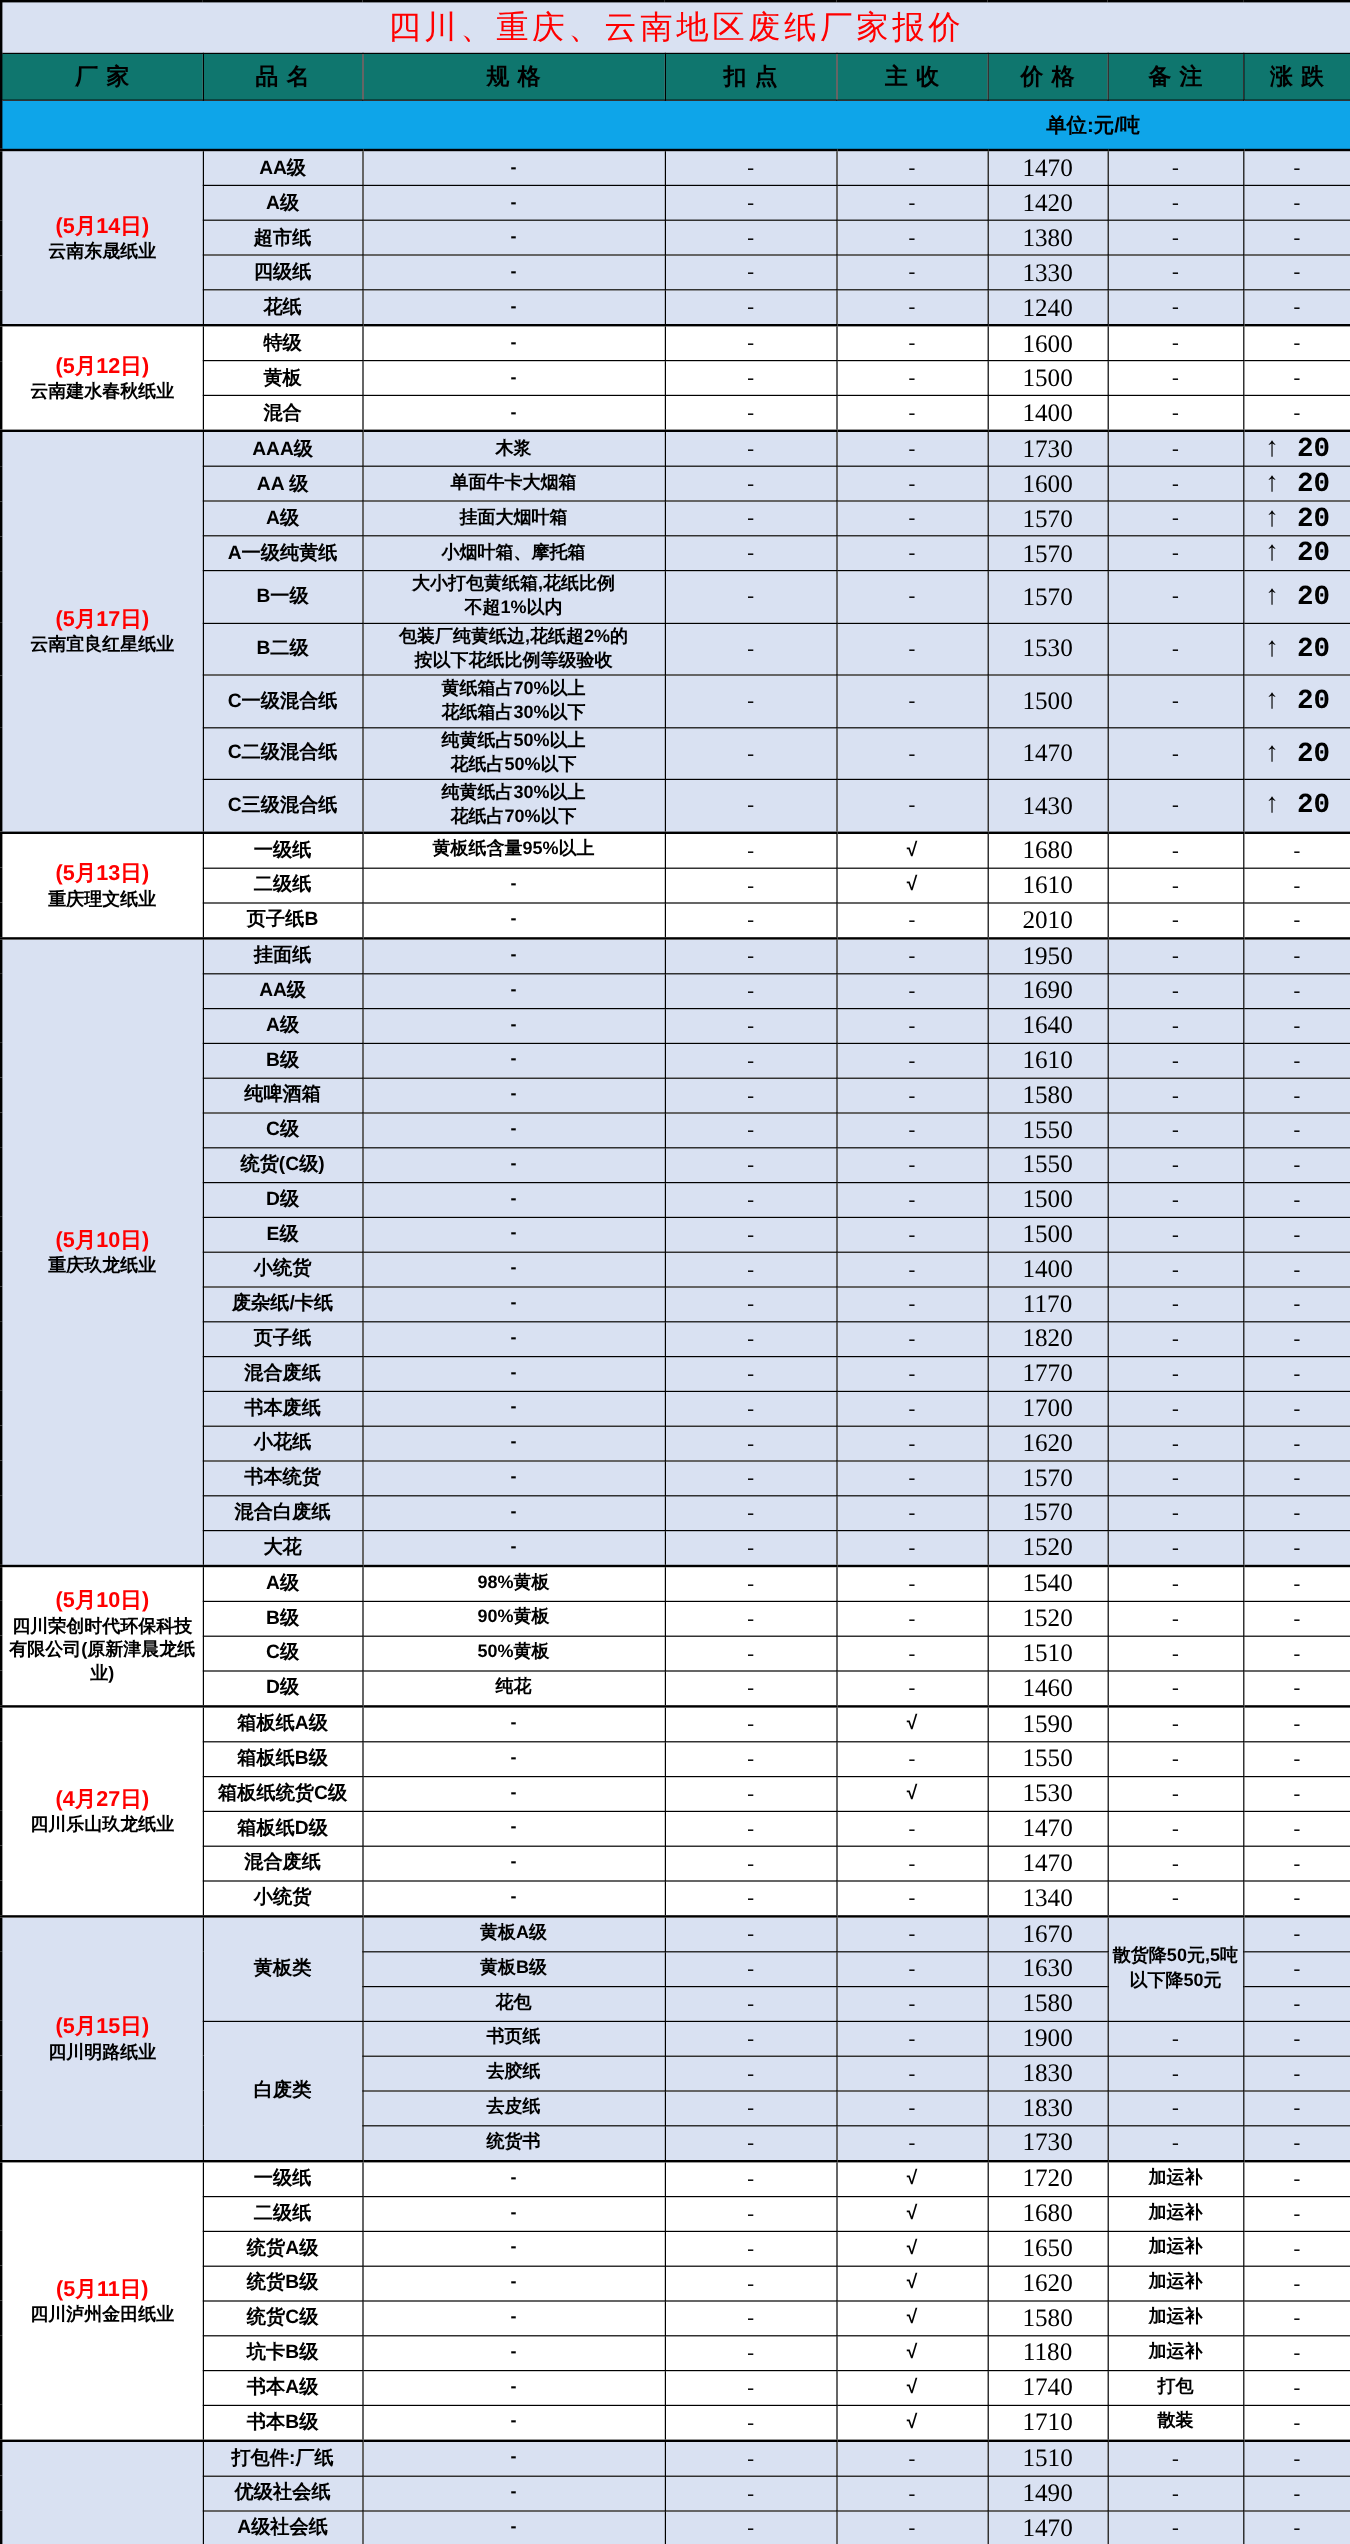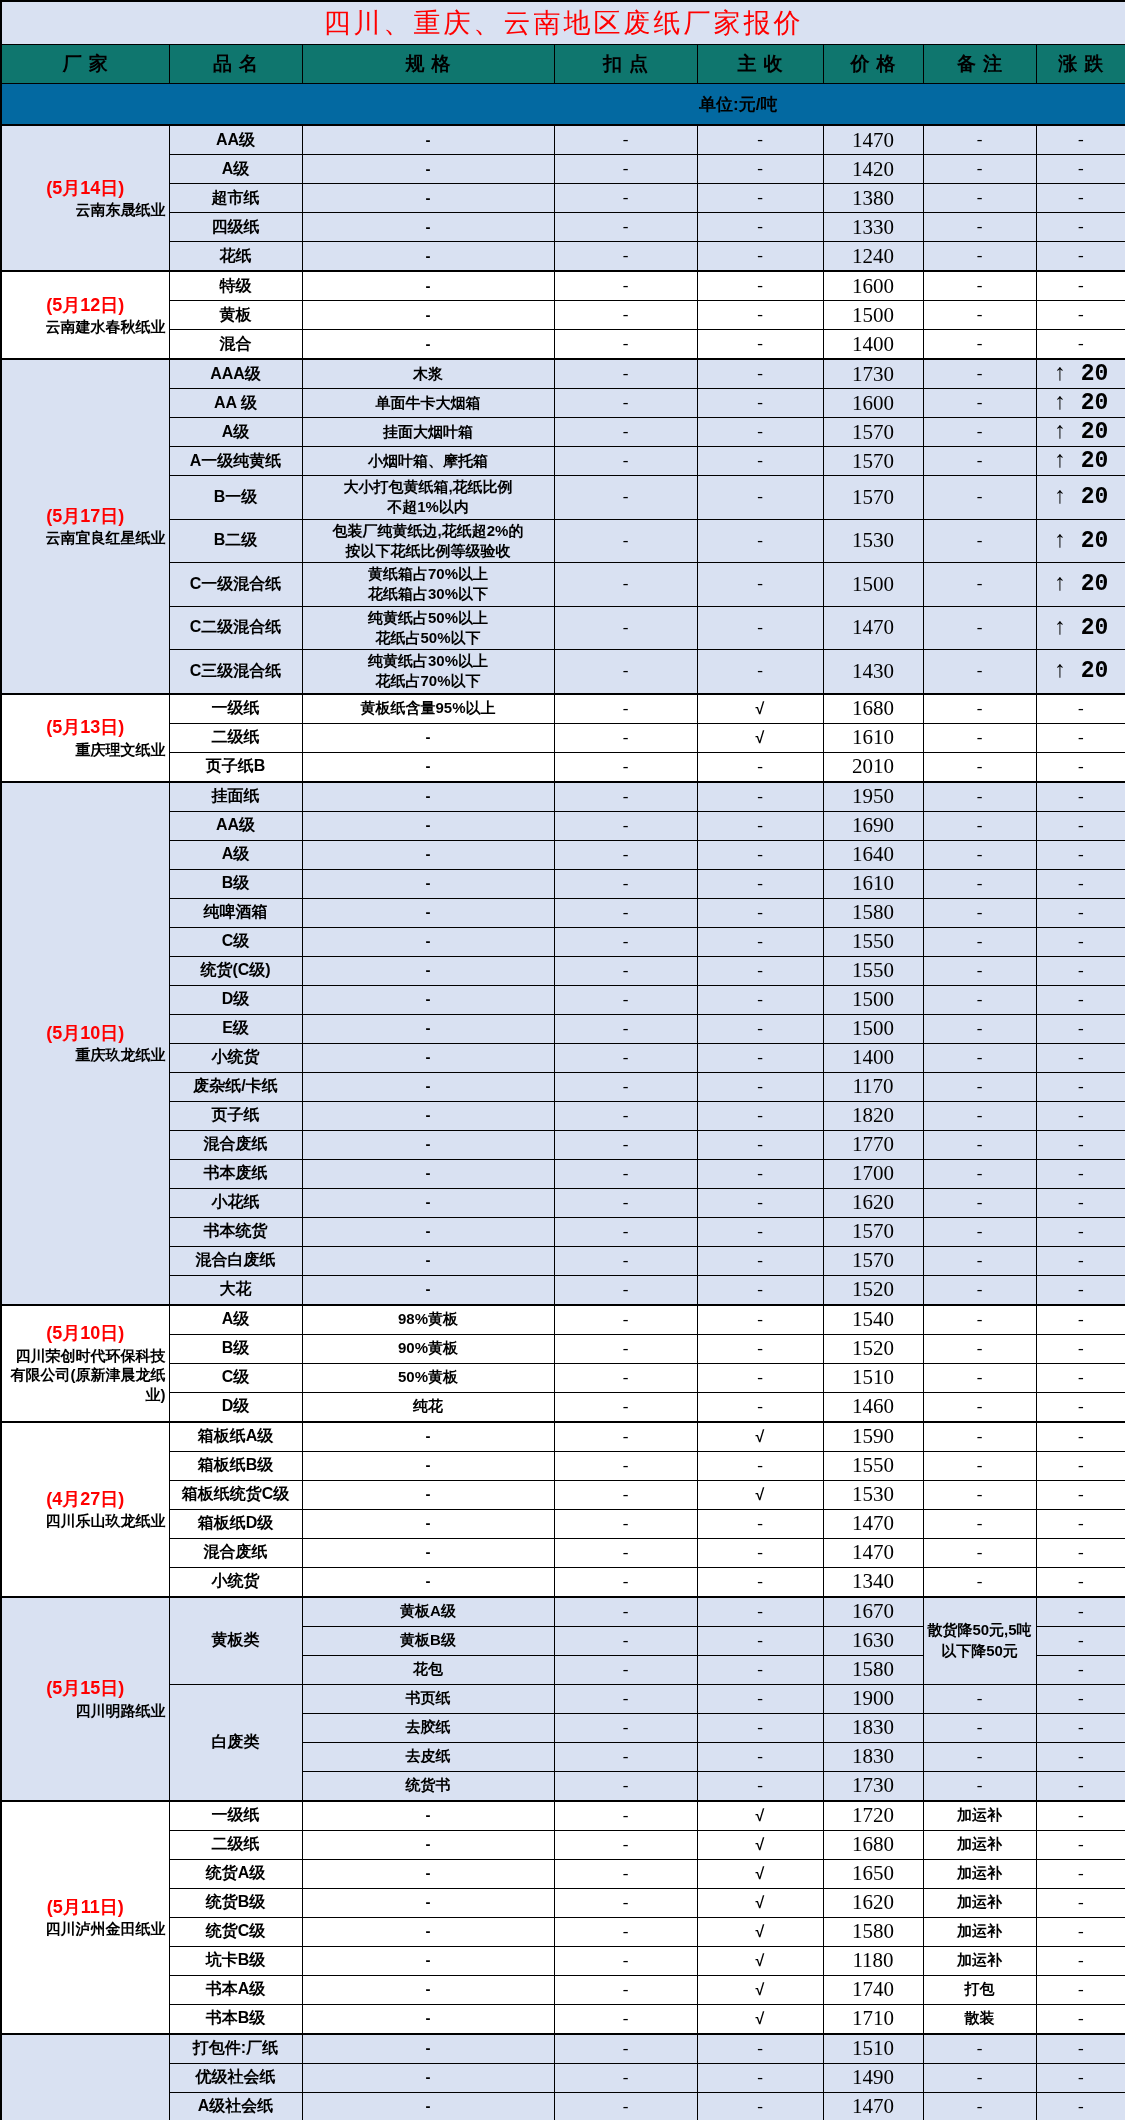--- a/index.html
+++ b/index.html
@@ -6,30 +6,30 @@
   body{width:1125px;font-family:"Liberation Sans",sans-serif;color:#000;}
   table{border-collapse:collapse;table-layout:fixed;width:1125px;border:2px solid #000;}
   td,th{border:1px solid #000;text-align:center;vertical-align:middle;padding:1px 2px;overflow:hidden;}
   tr td{height:26px;}
   
   .title-row td{height:40px;background:#d9e1f2;border-bottom:1px solid #000;}
   .title-text{color:#ff0000;font-weight:normal;font-size:27px;letter-spacing:3px;font-family:"DejaVu Serif",serif;}
   
   .header-row th{height:36px;background:#0f766e;font-size:19px;font-weight:bold;letter-spacing:7px;text-indent:7px;}
   
-  .unit-row td{height:38px;text-align:left;background:#0369a1;}
+  .unit-row td{height:38px;text-align:center;background:#0ea5e9;}
   .unit-text{display:inline-block;margin-left:695px;font-weight:bold;font-size:17px;}
   
   .bg-lav td{background:#d9e1f2;}
   .bg-white td{background:#ffffff;}
   .section-start td{border-top:2px solid #000;}
   
   .c-factory{padding:2px 3px;}
   .date-label{color:#ff0000;font-weight:bold;font-size:18px;line-height:1.25;}
-  .factory-label{font-weight:bold;font-size:15px;line-height:1.3;margin-top:1px;text-align:right;}
+  .factory-label{font-weight:bold;font-size:15px;line-height:1.3;margin-top:1px;}
   .c-name{font-weight:bold;font-size:16px;}
   .c-spec{font-weight:bold;font-size:15px;white-space:pre-line;line-height:1.35;}
   .c-dash{font-family:"Liberation Serif",serif;font-size:17px;}
   .c-check{font-weight:bold;font-size:16px;}
   .c-price{font-family:"Liberation Serif",serif;font-size:21px;}
   .c-note{font-weight:bold;font-size:15px;line-height:1.35;}
   .c-change{font-family:Liberation Mono, monospace;font-size:23px;font-weight:bold;}
 </style>
 </head>
 <body>

